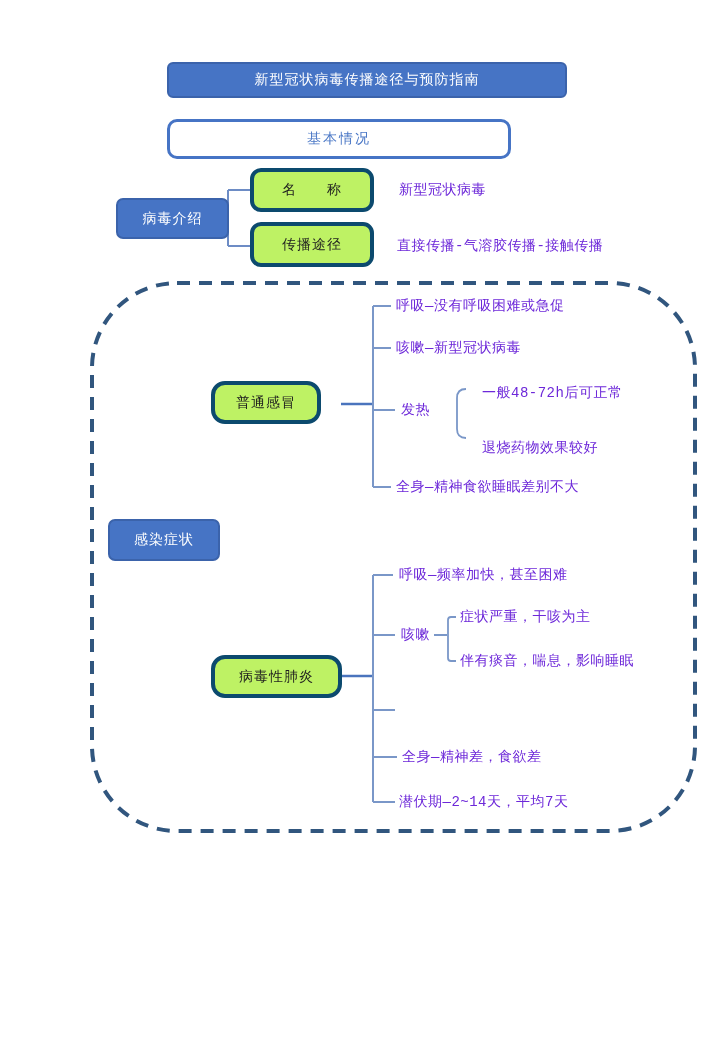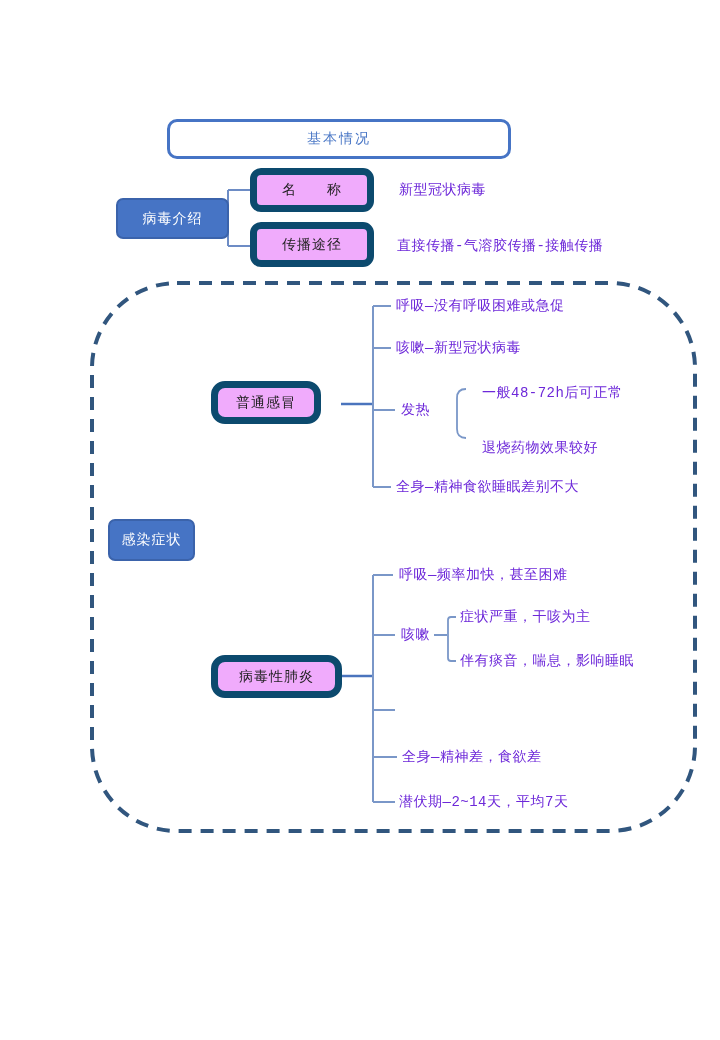--- a/index.html
+++ b/index.html
@@ -4,21 +4,21 @@
 <style>
   html,body{margin:0;padding:0;background:#ffffff;}
   body{font-family:"DejaVu Sans","Liberation Sans",sans-serif;}
   #canvas{position:relative;width:720px;height:1040px;background:#ffffff;overflow:hidden;}
   svg.lines{position:absolute;left:0;top:0;width:720px;height:1040px;pointer-events:none;}
 
   .node{position:absolute;display:flex;align-items:center;justify-content:center;
         font-size:14px;box-sizing:border-box;text-align:center;}
   .node-filled{background:#4674c5;border:2px solid #3b63ab;border-radius:7px;
         color:#ffffff;letter-spacing:1px;}
-  .node-outline{background:#f0abfc;border:7px solid #0c4a6e;border-radius:11px;
+  .node-outline{background:#bef264;border:4px solid #0c4a6e;border-radius:11px;
         color:#1f1f1f;letter-spacing:1px;}
   .title-node{background:#4674c5;border:2px solid #3b63ab;border-radius:6px;
         color:#ffffff;letter-spacing:1px;}
   .basic-node{background:#ffffff;border:3px solid #4674c5;border-radius:10px;
         color:#4a77c6;letter-spacing:2px;}
 
   .leaf{position:absolute;height:20px;line-height:20px;font-size:14px;color:#6d28d9;
         white-space:nowrap;letter-spacing:0.5px;font-family:Liberation Mono, monospace;}
 </style>
 </head>
@@ -34,32 +34,33 @@
 
     <path d="M341 404 H373" fill="none" stroke="#4a74bd" stroke-width="2.5"></path>
     <path d="M373 306 V487 M373 306 H391 M373 348 H391 M373 410 H395 M373 487 H391" fill="none" stroke="#7a97c8" stroke-width="2"></path>
     <path d="M466 389 Q457 389 457 398 L457 429 Q457 438 466 438" fill="none" stroke="#7a97c8" stroke-width="1.8"></path>
 
     <path d="M342 676 H373" fill="none" stroke="#4a74bd" stroke-width="2.5"></path>
     <path d="M373 575 V802 M373 575 H393 M373 635 H395 M373 710 H395 M373 757 H397 M373 802 H395" fill="none" stroke="#7a97c8" stroke-width="2"></path>
     <path d="M434 635 H447 M456 617 H451 Q448 617 448 620 L448 658 Q448 661 451 661 H456" fill="none" stroke="#7a97c8" stroke-width="1.8"></path>
   </svg>
 
+  <div class="node title-node" style="left:167px;top:62px;width:400px;height:36px;">新型冠状病毒传播途径与预防指南</div>
 
   <div class="node basic-node" style="left:167px;top:119px;width:344px;height:40px;">基本情况</div>
 
   <div class="node node-filled" style="left:116px;top:198px;width:113px;height:41px;">病毒介绍</div>
 
   <div class="node node-outline" style="left:250px;top:168px;width:124px;height:44px;">名　　称</div>
   <div class="leaf" style="left:399px;top:180px;">新型冠状病毒</div>
 
   <div class="node node-outline" style="left:250px;top:222px;width:124px;height:45px;">传播途径</div>
   <div class="leaf" style="left:397px;top:236px;">直接传播-气溶胶传播-接触传播</div>
 
-  <div class="node node-filled" style="left:108px;top:519px;width:87px;height:42px;">感染症状</div>
+  <div class="node node-filled" style="left:108px;top:519px;width:112px;height:42px;">感染症状</div>
 
   <div class="node node-outline" style="left:211px;top:381px;width:110px;height:43px;border-radius:14px;">普通感冒</div>
 
   <div class="leaf" style="left:396px;top:296px;">呼吸—没有呼吸困难或急促</div>
   <div class="leaf" style="left:396px;top:338px;">咳嗽—新型冠状病毒</div>
   <div class="leaf" style="left:401px;top:400px;">发热</div>
   <div class="leaf" style="left:482px;top:383px;">一般48-72h后可正常</div>
   <div class="leaf" style="left:482px;top:431px;margin-top:7px;">退烧药物效果较好</div>
   <div class="leaf" style="left:396px;top:477px;">全身—精神食欲睡眠差别不大</div>
 

